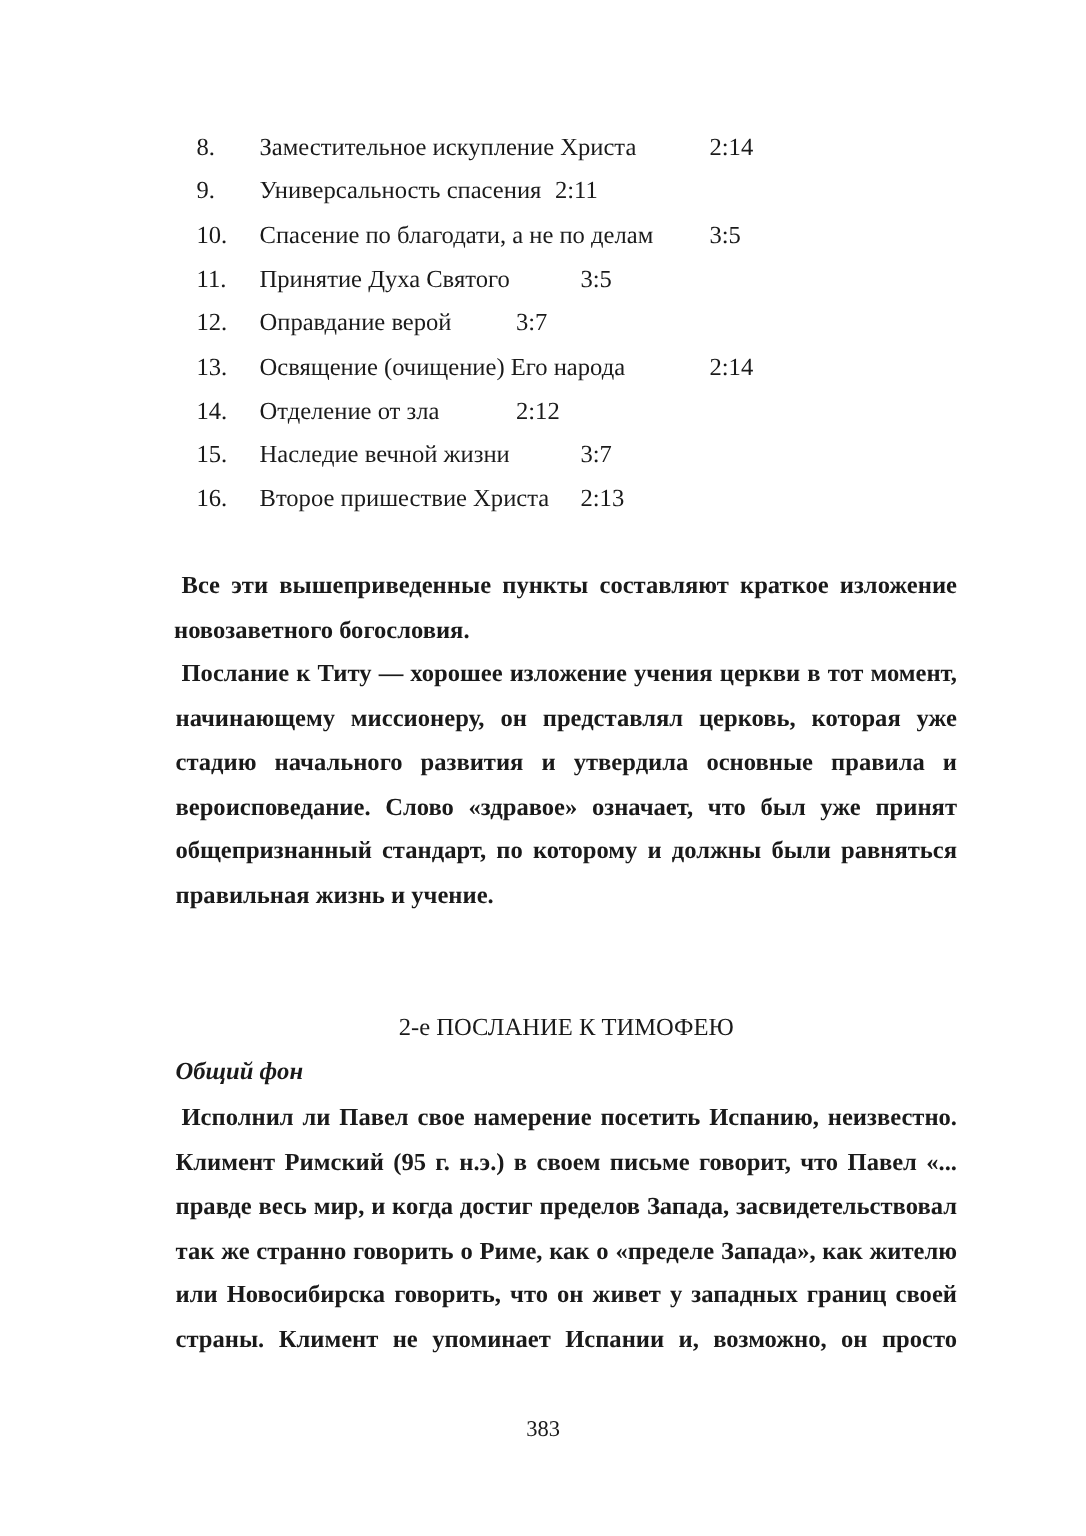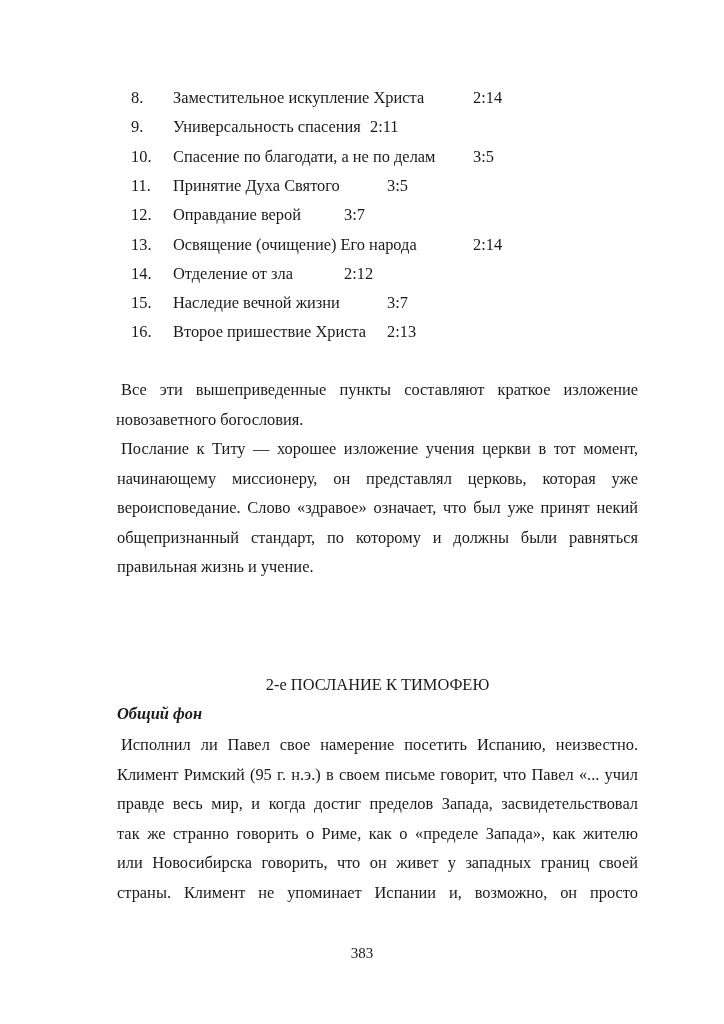--- a/index.html
+++ b/index.html
@@ -4,21 +4,21 @@
   <style>
     html, body { margin: 0; padding: 0; background: #ffffff; }
     body { width: 724px; height: 1024px; position: relative; overflow: hidden;
       font-family: "Liberation Serif", "DejaVu Serif", serif; color: #1a1a1a; font-size: 16.4px; }
     .list { position: absolute; left: 131px; top: 86px; }
     .li { position: absolute; height: 24px; line-height: 24px; white-space: nowrap; }
     .li .num { position: absolute; left: 0; }
     .li .txt { position: absolute; left: 42px; }
     .li .ref { position: absolute; }
     .para { position: absolute; left: 117px; width: 521px; line-height: 29.5px; text-align: justify; }
-    .line { display: block; height: 29.5px; white-space: nowrap; }
+    .line { display: block; height: 29.5px; white-space: nowrap; font-weight: bold; }
     .jl { text-align: justify; text-align-last: justify; white-space: normal; overflow: hidden; }
     .heading { position: absolute; left: 117px; width: 521px; text-align: center; font-weight: normal; top: 675px; }
     .subheading { position: absolute; left: 117px; width: 521px; font-weight: bold; font-style: italic; top: 704px; }
     .pagenum { position: absolute; left: 0; width: 724px; text-align: center; top: 945px; font-size: 15px; }
   </style>
 </head>
 <body>
 
 <div class="list">
   <div class="li" style="top:0px">
@@ -69,20 +69,21 @@
 </div>
 
 <div class="para" style="top:375px">
   <span class="line jl" style="padding-left: 4px; text-indent: 0px;">Все эти вышеприведенные пункты составляют краткое изложение</span>
   <span class="line" style="margin-left:-1px">новозаветного богословия.</span>
 </div>
 
 <div class="para" style="top:434px">
   <span class="line jl" style="padding-left: 4px; text-indent: 0px;">Послание к Титу — хорошее изложение учения церкви в тот момент,</span>
   <span class="line jl">начинающему миссионеру, он представлял церковь, которая уже пережила</span>
+  <span class="line jl">стадию начального развития и утвердила основные правила и</span>
   <span class="line jl">вероисповедание. Слово «здравое» означает, что был уже принят некий</span>
   <span class="line jl">общепризнанный стандарт, по которому и должны были равняться</span>
   <span class="line">правильная жизнь и учение.</span>
 </div>
 
 <div class="heading">2-е ПОСЛАНИЕ К ТИМОФЕЮ</div>
 <div class="subheading">Общий фон</div>
 
 <div class="para" style="top:730px">
   <span class="line jl" style="padding-left: 4px; text-indent: 0px;">Исполнил ли Павел свое намерение посетить Испанию, неизвестно.</span>

